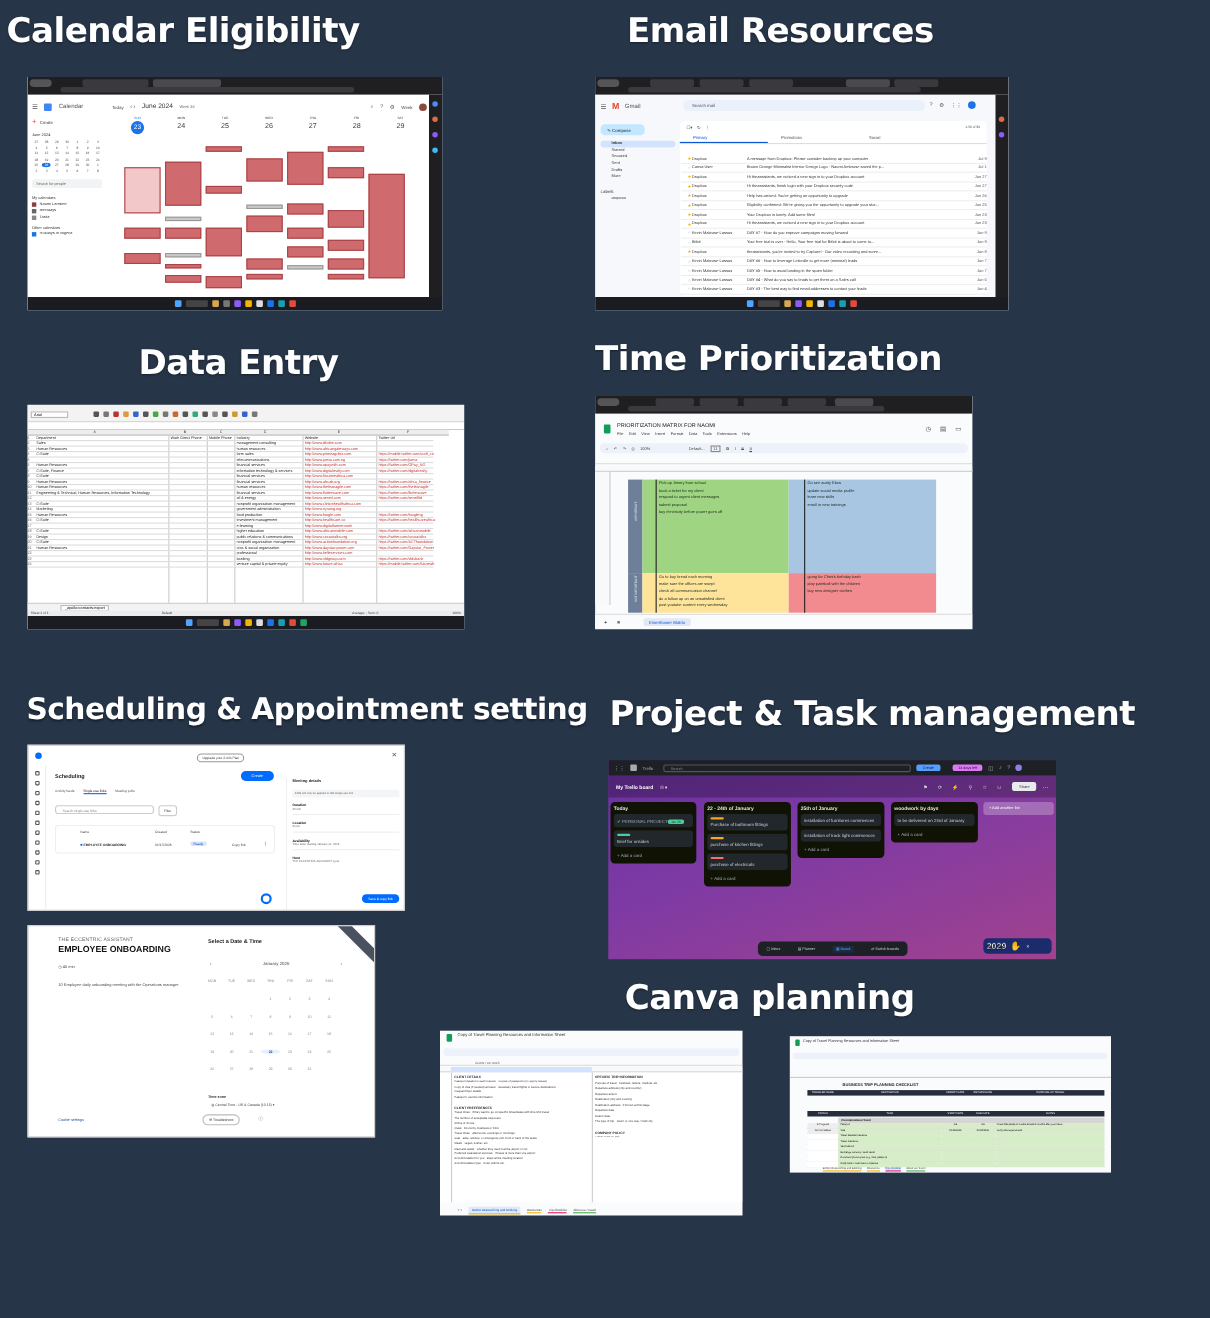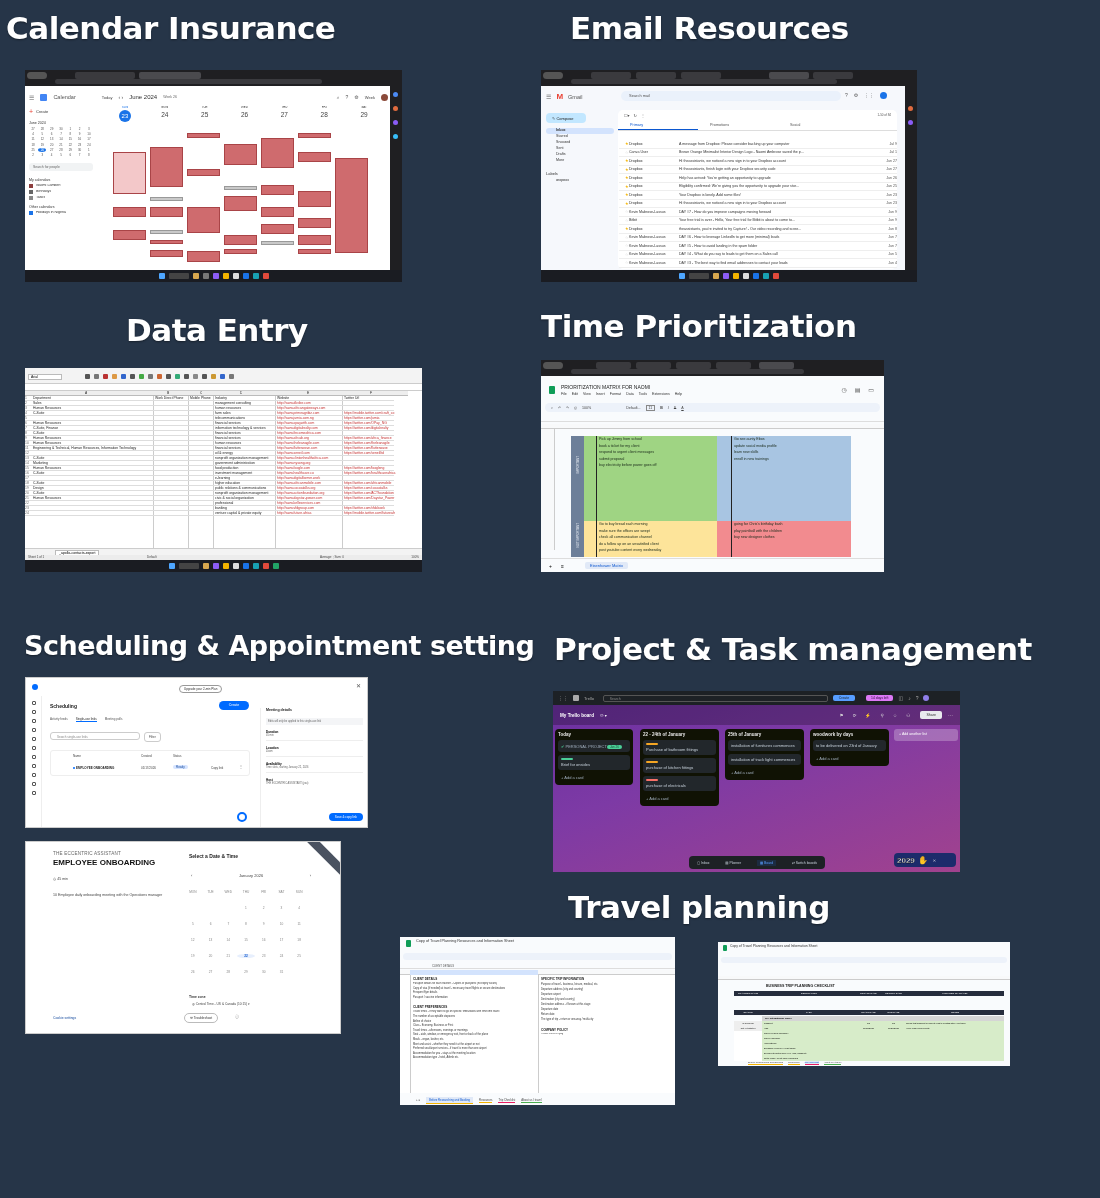--- a/index.html
+++ b/index.html
@@ -36,27 +36,27 @@
   
   .t-list { position:absolute; background:#101204; border-radius: 4px; padding: 3px; }
   .t-list-title { font-size: 4.5px; color:#e6e6e6; font-weight:bold; margin-bottom: 3px; }
   .t-card { background:#22272b; border-radius: 3px; padding: 3px; margin-bottom: 3px; font-size: 4px; color:#c7d1db; }
   .t-add { font-size: 4px; color:#9fadbc; padding: 2px 3px; }
   .t-label { display:block; width: 12px; height: 2px; border-radius:1px; margin-bottom: 2px; }
 </style>
 </head>
 <body>
 
-<div class="heading" style="left:6px; top:10px; font-size:31px;">Calendar Insurance</div>
+<div class="heading" style="left:6px; top:10px; font-size:31px;">Calendar Eligibility</div>
 <div class="heading" style="left:570px; top:10px; font-size:31px;">Email Resources</div>
 <div class="heading" style="left:126px; top:312px; font-size:31px;">Data Entry</div>
 <div class="heading" style="left:541px; top:308px; font-size:31px;">Time Prioritization</div>
 <div class="heading" style="left:24px; top:630px; font-size:27px;">Scheduling &amp; Appointment setting</div>
 <div class="heading" style="left:554px; top:631px; font-size:31px;">Project &amp; Task management</div>
-<div class="heading" style="left:568px; top:889px; font-size:31px;">Travel planning</div>
+<div class="heading" style="left:568px; top:889px; font-size:31px;">Canva planning</div>
 
 <div class="shot" style="left:25px; top:70px; width:377px; height:212px; background:#fff;">
   <div class="win-top">
     <div class="win-tab" style="left:2px; width:20px; background:#555; border-radius:4px;"></div>
     <div class="win-tab" style="left:50px; width:60px;"></div>
     <div class="win-tab" style="left:114px; width:62px; background:#4a4a4e;"></div>
     <div class="win-url"></div>
   </div>
   <div class="sideright">
     <div class="dot" style="left:3px; top:6px; width:5px;height:5px;background:#4c8bf5;"></div>

